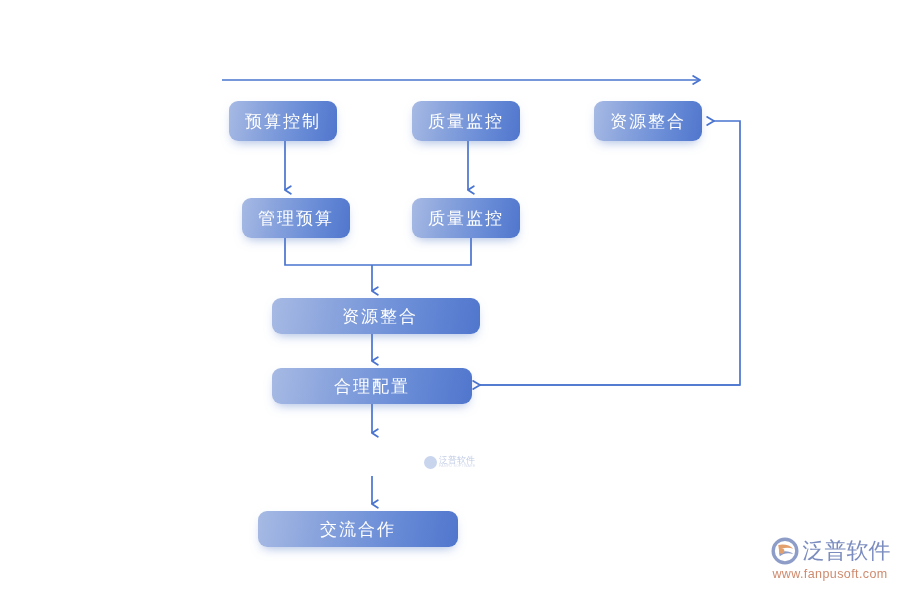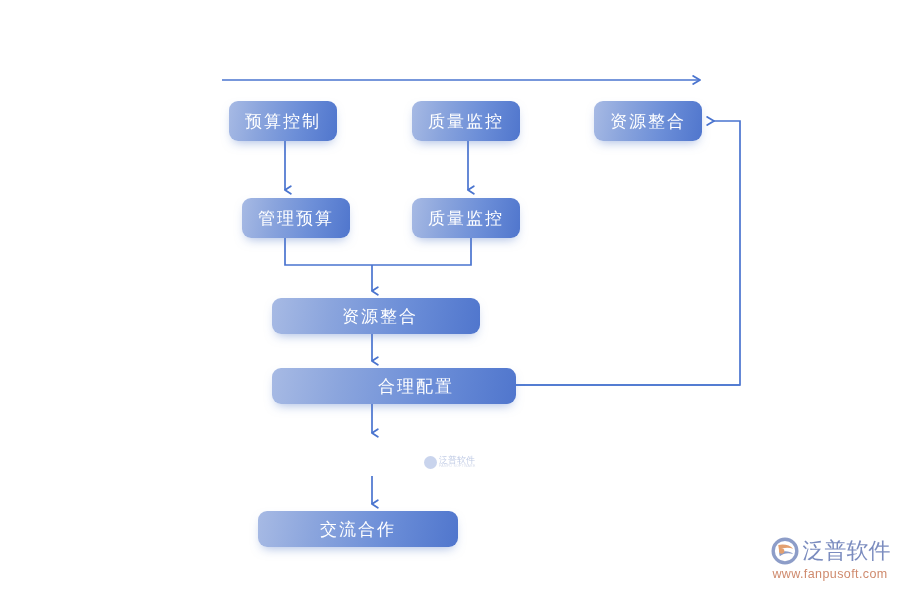--- a/index.html
+++ b/index.html
@@ -218,21 +218,21 @@
   </div>
 
   <div class="node small" style="left:412px; top:198px;">
     <span>质量监控</span>
   </div>
 
   <div class="node wide" style="left:272px; top:298px;padding-left:8px;">
     <span>资源整合</span>
   </div>
 
-  <div class="node wide" style="left:272px; top:368px;padding-left:44px;">
+  <div class="node wide" style="left:272px; top:368px;">
     <span>合理配置</span>
   </div>
 
 
   <div class="node wide" style="left:258px; top:511px;">
     <span>交流合作</span>
   </div>
 
   <div id="inline-watermark">
     <div class="wm-mark"></div>

